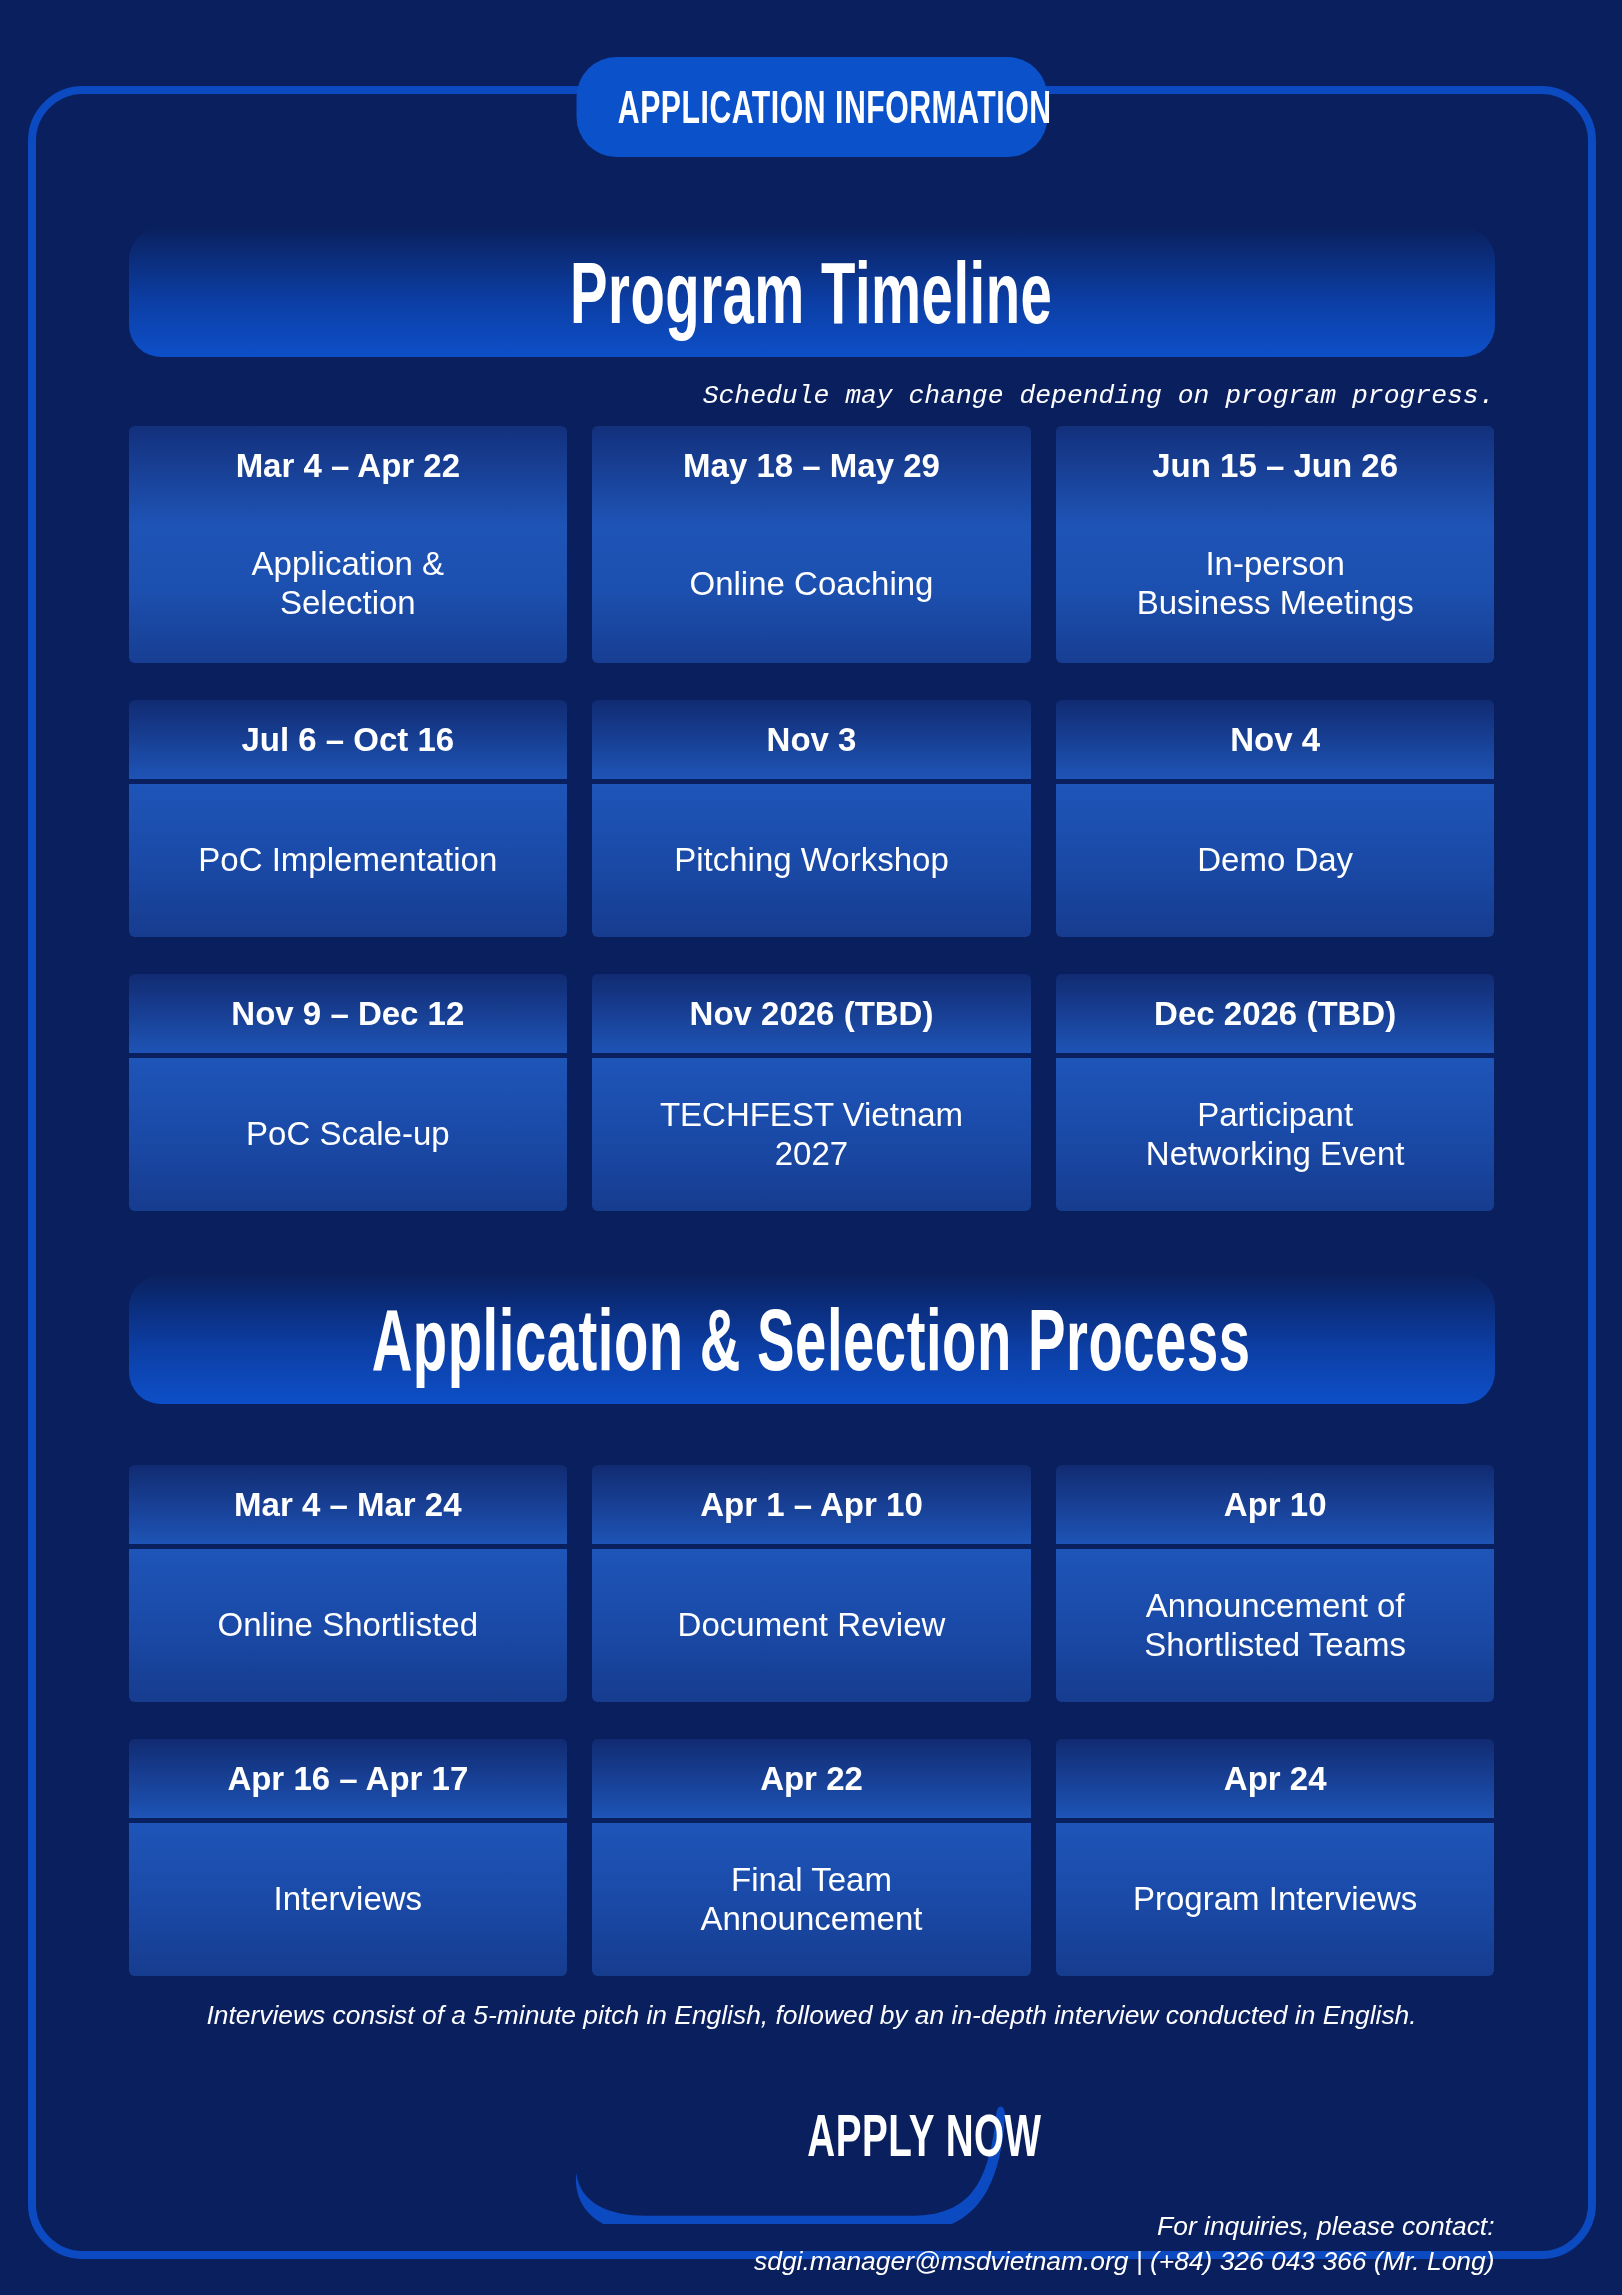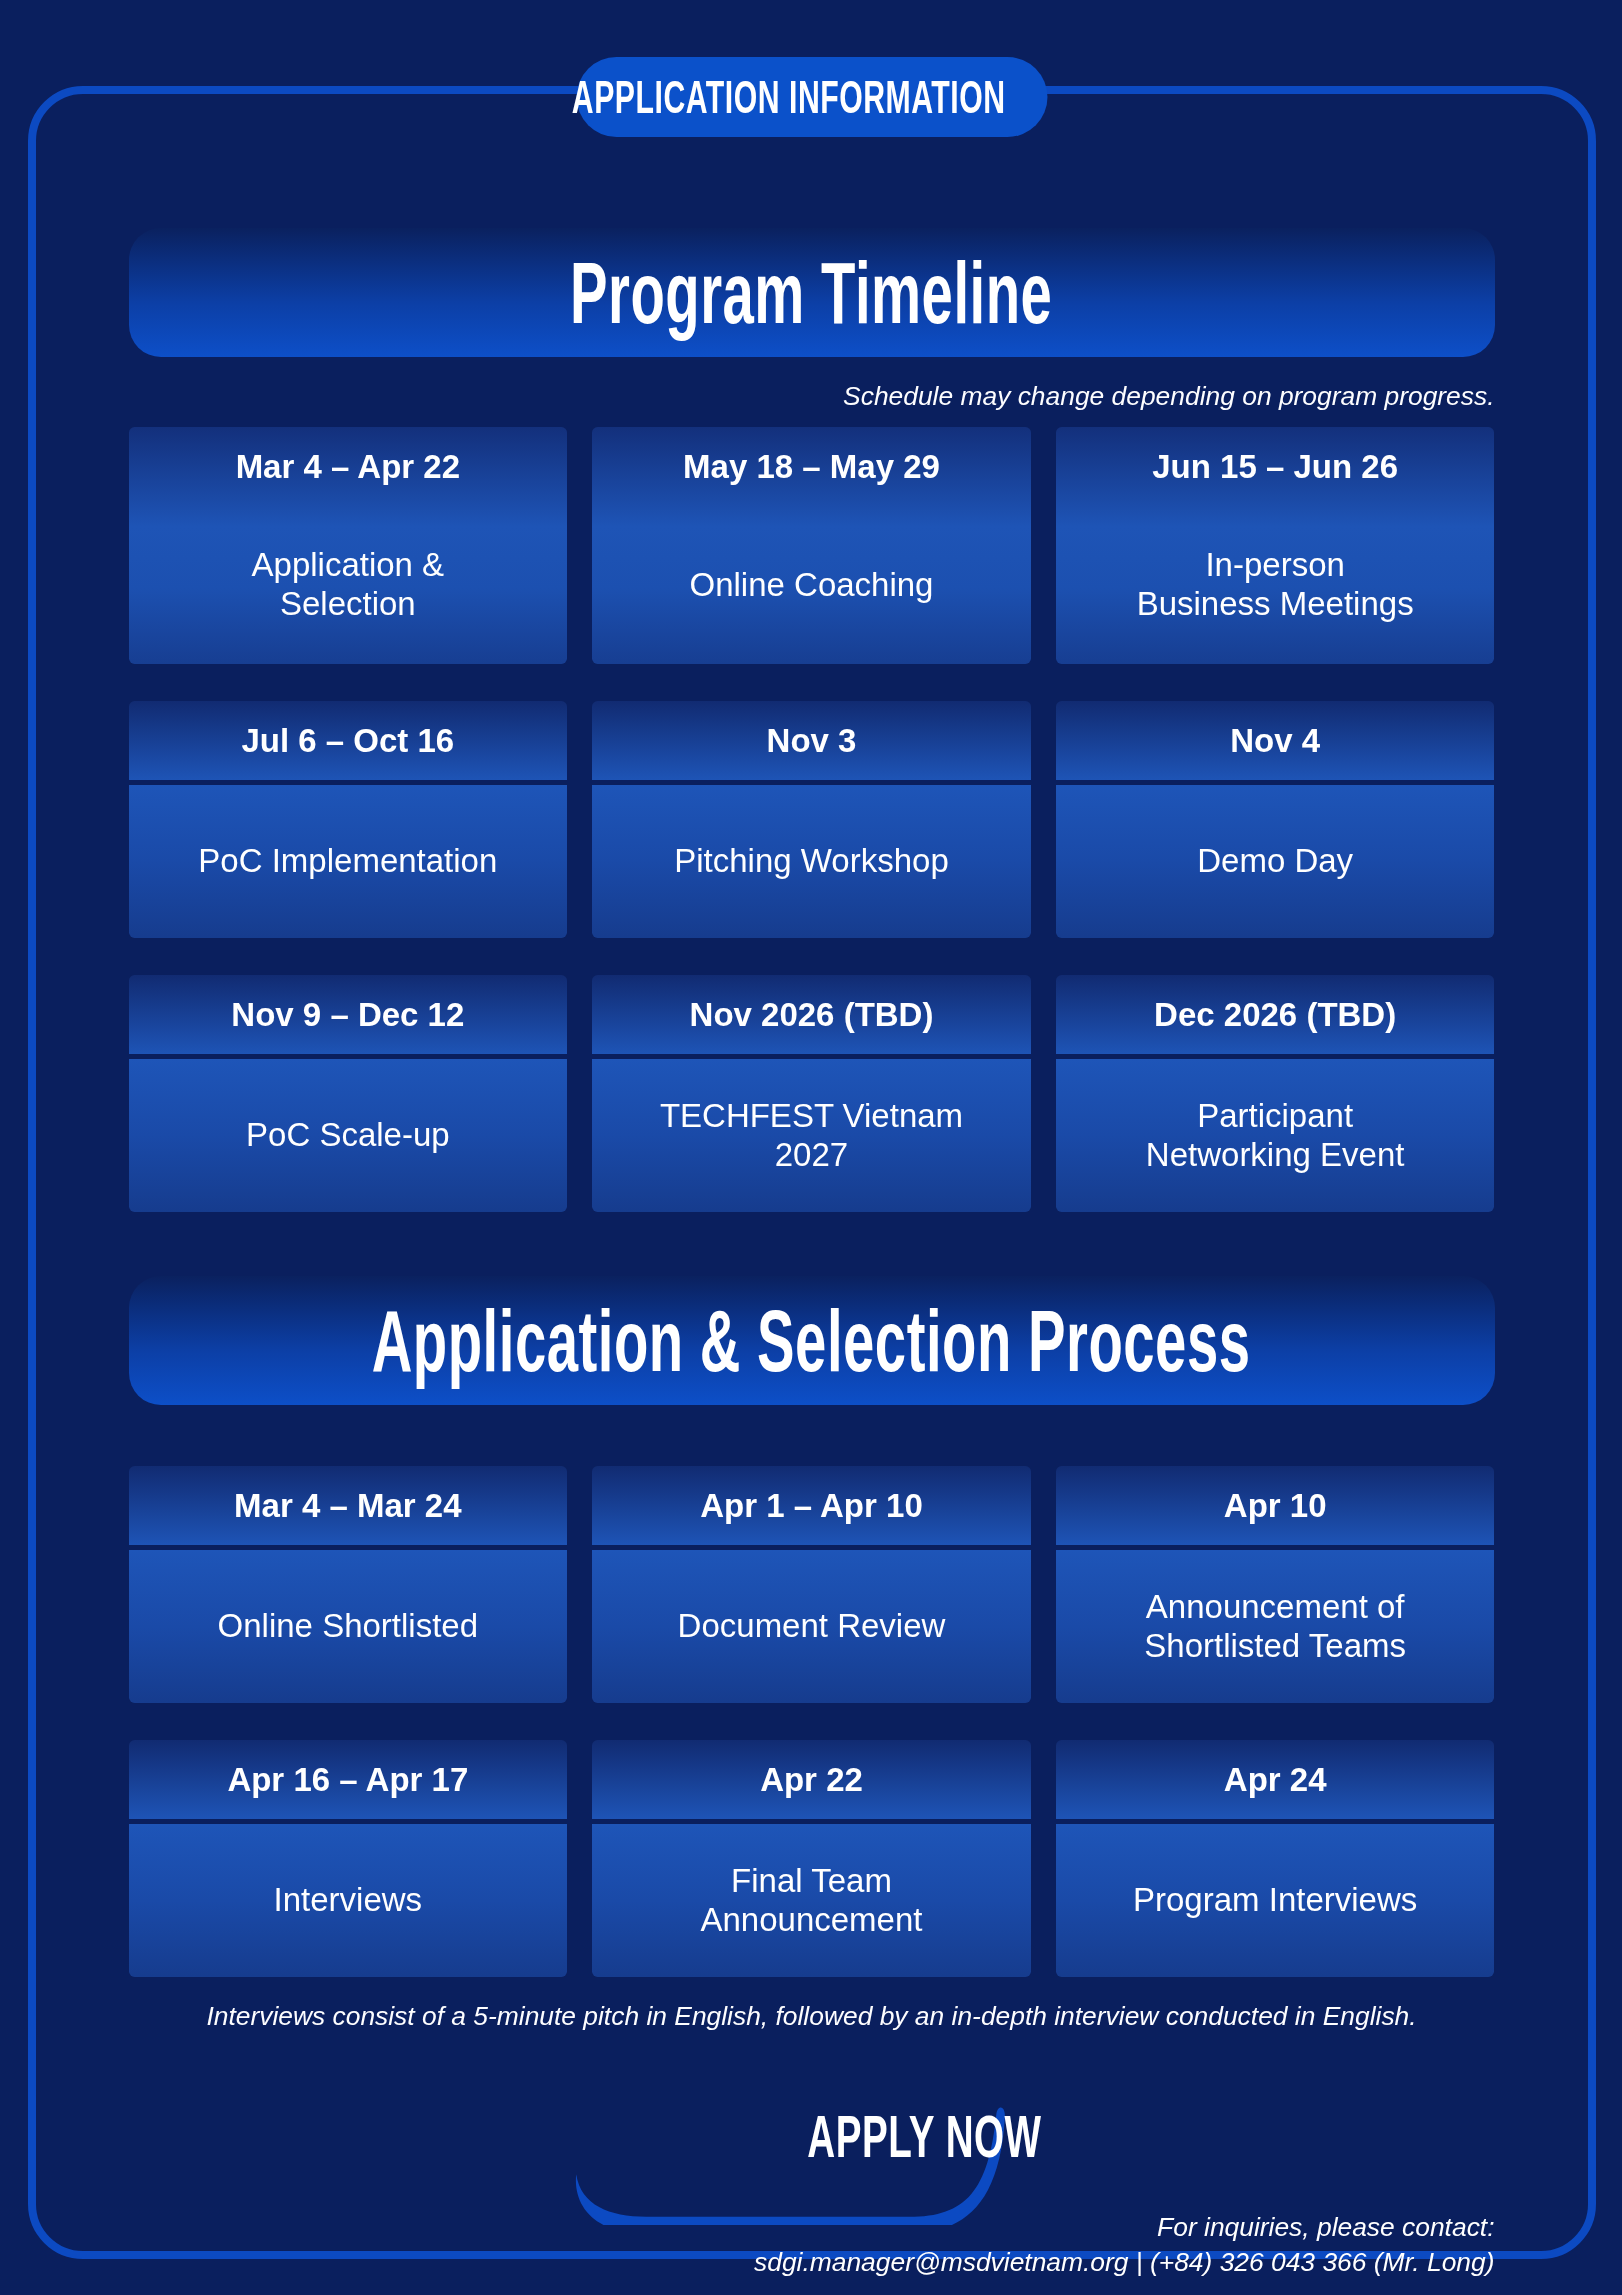--- a/index.html
+++ b/index.html
@@ -14,24 +14,24 @@
   .frame {
     position:absolute;
     left:27.5px; right:27.5px; top:86px; bottom:36px;
     border:8px solid var(--accent,#0C4AC2);
     border-radius:55px;
     z-index:0;
   }
   .badge {
     position:absolute; top:57px; left:50%;
     transform:translateX(-50%);
-    width:471px; height:80px;
+    width:471px; height:100px;
     background:var(--badge,#0B51CA);
     border-radius:40px;
-    display:flex; align-items:center; justify-content:flex-end;
+    display:flex; align-items:center; justify-content:flex-start;
     z-index:2;
   }
   .condensed {
     display:inline-block;
     font-weight:bold;
     transform:scale(0.84,1.30);
     letter-spacing:0.6px;
     white-space:nowrap;
   }
   .badge .condensed { font-size:36px; }
@@ -42,21 +42,21 @@
   .spacer-top { height:164px; }
   .band {
     margin-top:64px;
     height:129px;
     border-radius:32px;
     background:linear-gradient(180deg,#0A215F 0%,#0C3FA6 58%,#0D4FC8 100%);
     display:flex; align-items:center; justify-content:center;
   }
   .band .condensed { font-size:67px; }
   .note { font-style:italic; font-size:26.4px; color:#FDFDFF; }
-  .note-right { text-align:right; margin-top:24px; }
+  .note-right { text-align:right; margin-top:24px;font-family:Liberation Mono, monospace; }
   .note-center { text-align:center; margin-top:24px; }
   .grid {
     display:grid;
     grid-template-columns:repeat(3,1fr);
     column-gap:25px; row-gap:37px;
   }
   .grid-timeline { margin-top:15px; }
   .grid-process { margin-top:61px; }
   .card { display:flex; flex-direction:column; height:237px; }
   .card-header {

